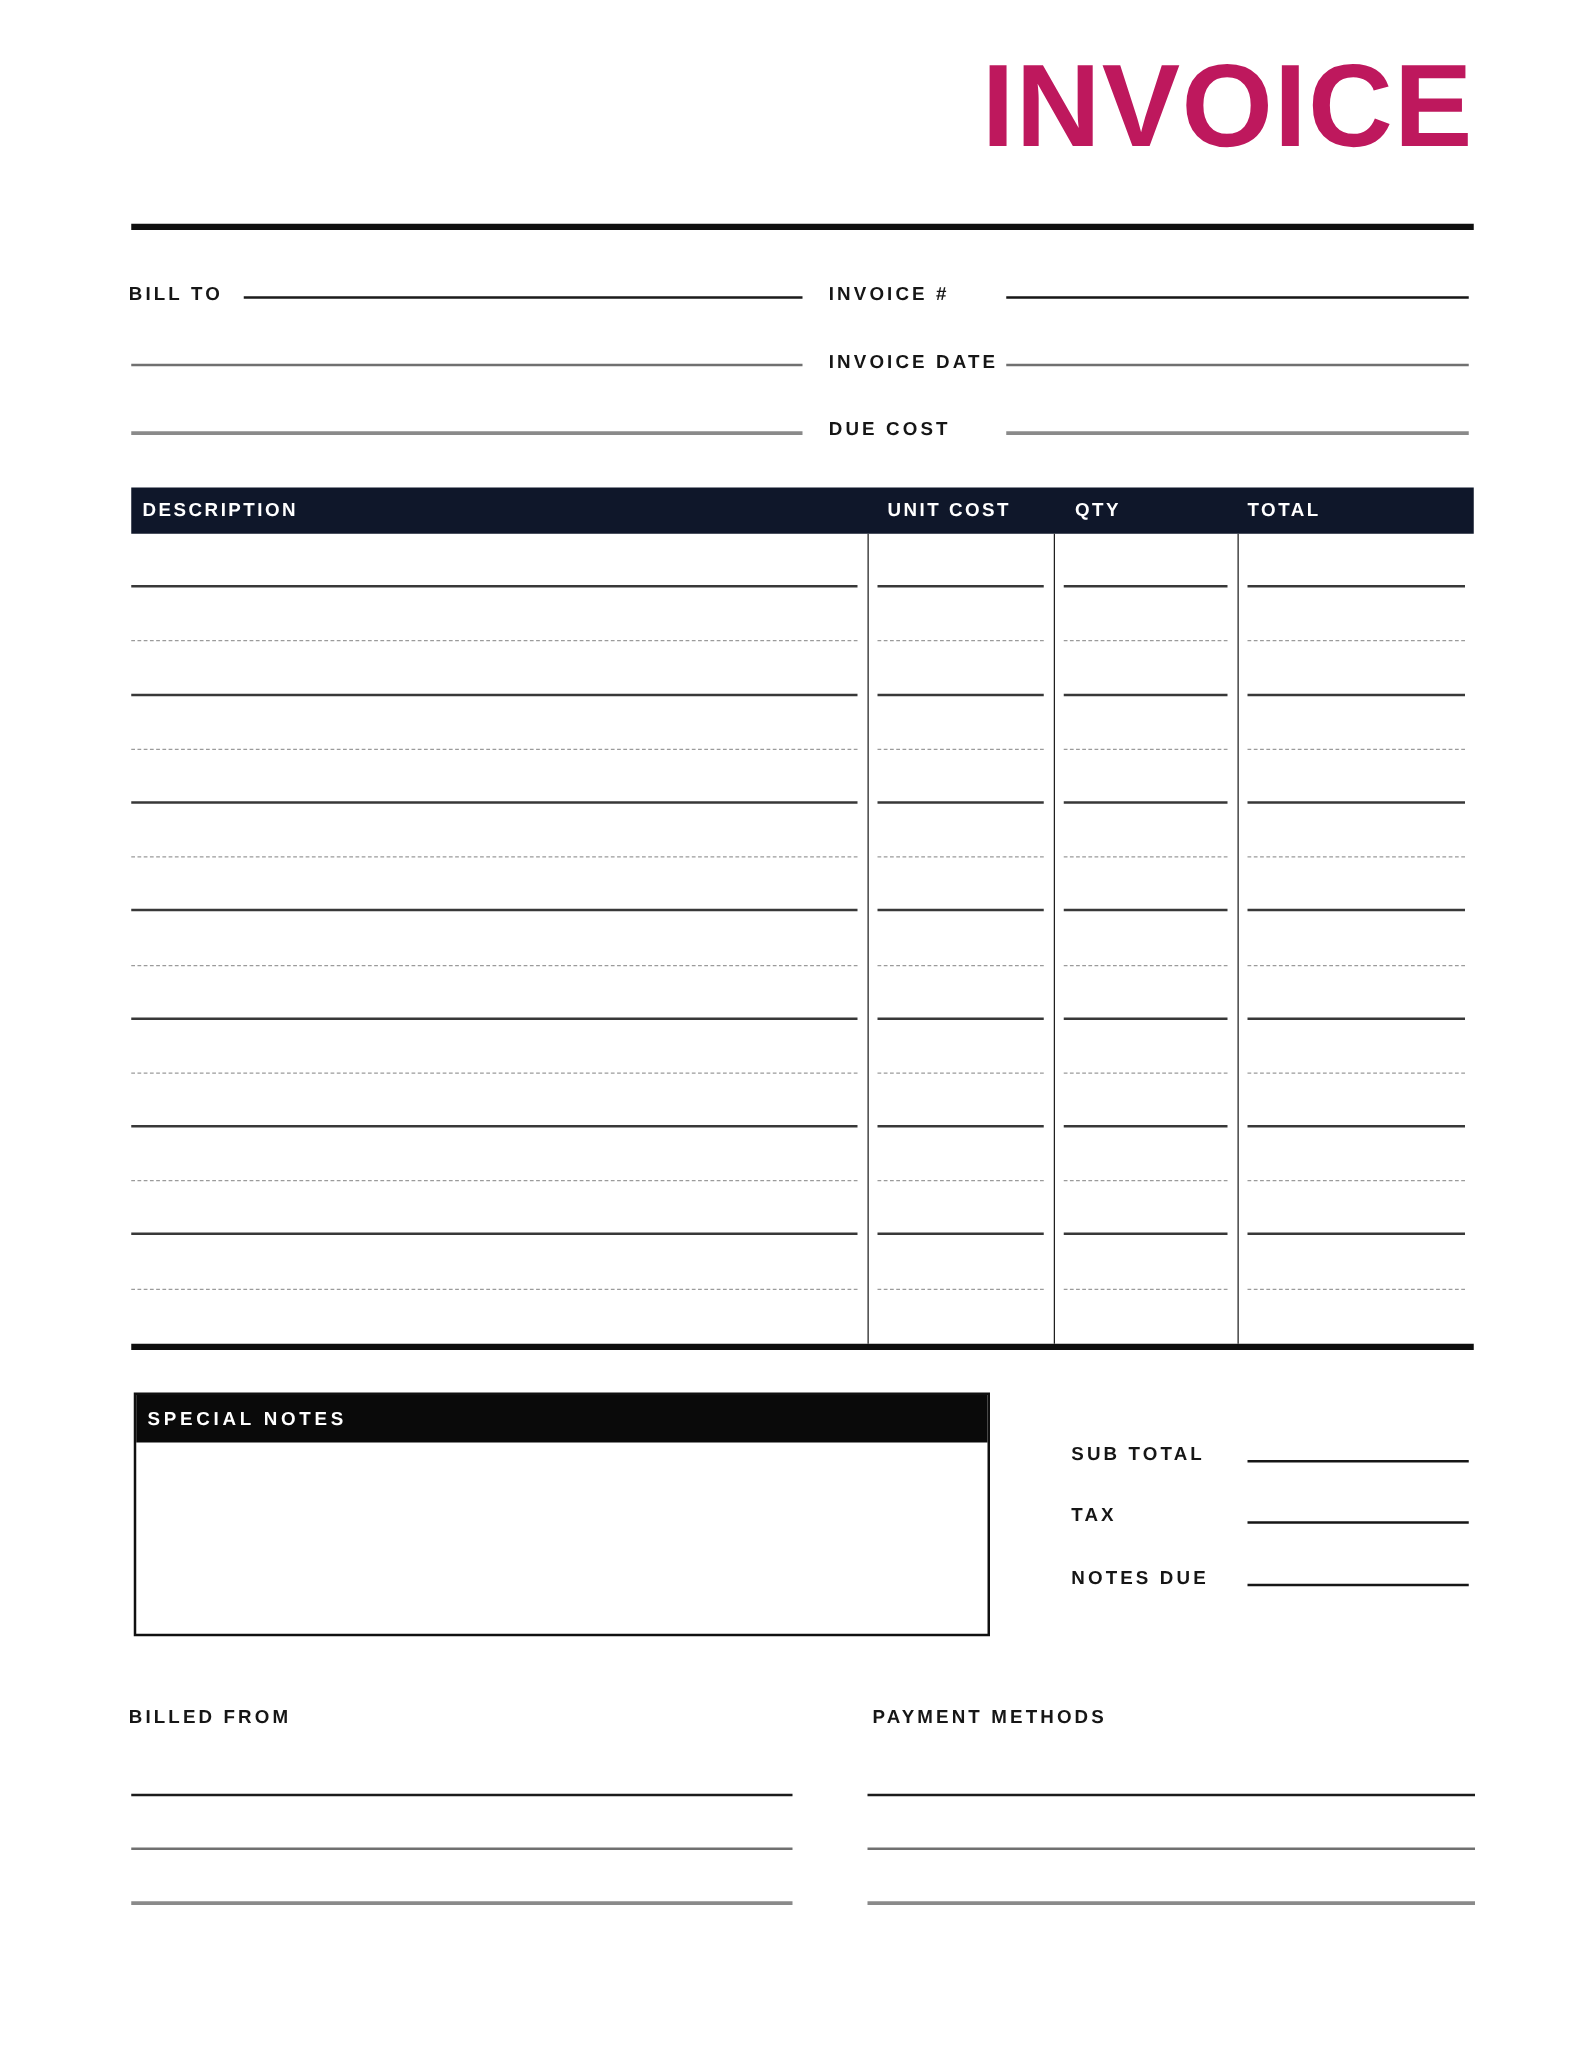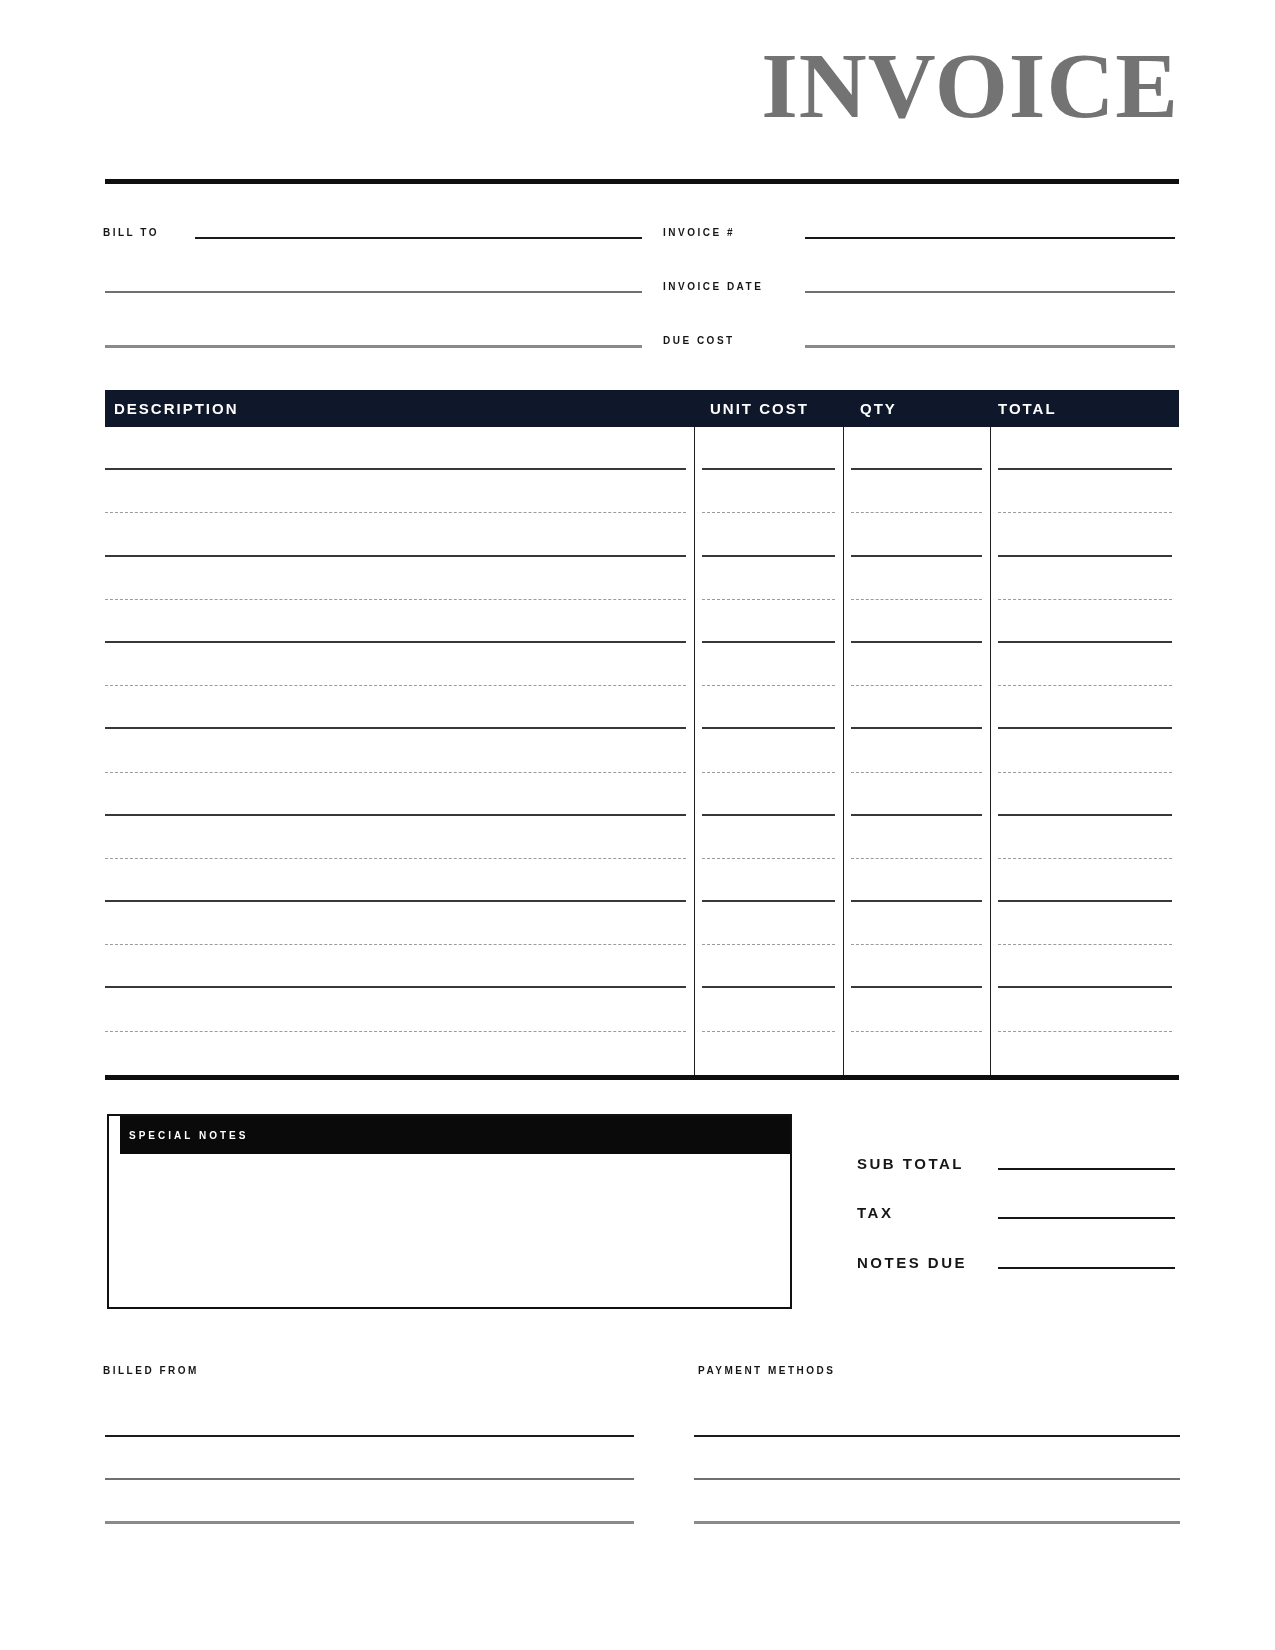--- a/index.html
+++ b/index.html
@@ -9,34 +9,34 @@
     background:#ffffff;
     font-family:"Liberation Sans",sans-serif;
     color:#111;
     overflow:hidden;
   }
   .abs{position:absolute;}
 
   
   .title{
     top:38px;right:96px;
-    font-family:Liberation Serif, serif;
+    font-family:Liberation Sans, sans-serif;
     font-weight:700;
     font-size:94px;
     line-height:1.0;
     letter-spacing:1px;
-    color:#737373;
+    color:#be185d;
   }
   .title-rule{
     top:179px;left:105px;width:1074px;height:5px;background:#0f0f0f;
   }
 
   
   .lbl{
-    font-size:10px;font-weight:700;letter-spacing:2.5px;color:#161616;
+    font-size:15px;font-weight:700;letter-spacing:2.5px;color:#161616;
     white-space:nowrap;
   }
 
   
   .wline{height:2px;background:#1b1b1b;}
   .wline.g1{background:#707070;}
   .wline.g2{background:#8a8a8a;height:2.5px;}
   .wline.thin{height:1.5px;background:#161616;}
 
   
@@ -62,21 +62,21 @@
   .trow .cell{height:100%;}
   .trow:nth-child(odd) .cell{border-bottom:2px solid #383838;}
   .trow:nth-child(even) .cell{border-bottom:1.5px dashed #9b9b9b;}
   .vdiv{
     position:absolute;top:0;height:648px;width:1.5px;background:#202020;
   }
 
   
   .notes-box{
     top:1114px;left:107px;width:685px;height:195px;
-    border:2px solid #101010;box-sizing:border-box;background:#fff;padding-left:11px;
+    border:2px solid #101010;box-sizing:border-box;background:#fff;
   }
   .notes-bar{
     height:38px;background:#0a0a0a;display:flex;align-items:center;
     padding-left:9px;
   }
   .notes-bar .lbl{color:#ffffff;letter-spacing:3px;}
   .notes-body{width:100%;height:155px;}
 
   
   .totals-label{font-size:15px;font-weight:700;letter-spacing:2.5px;color:#161616;white-space:nowrap;}

